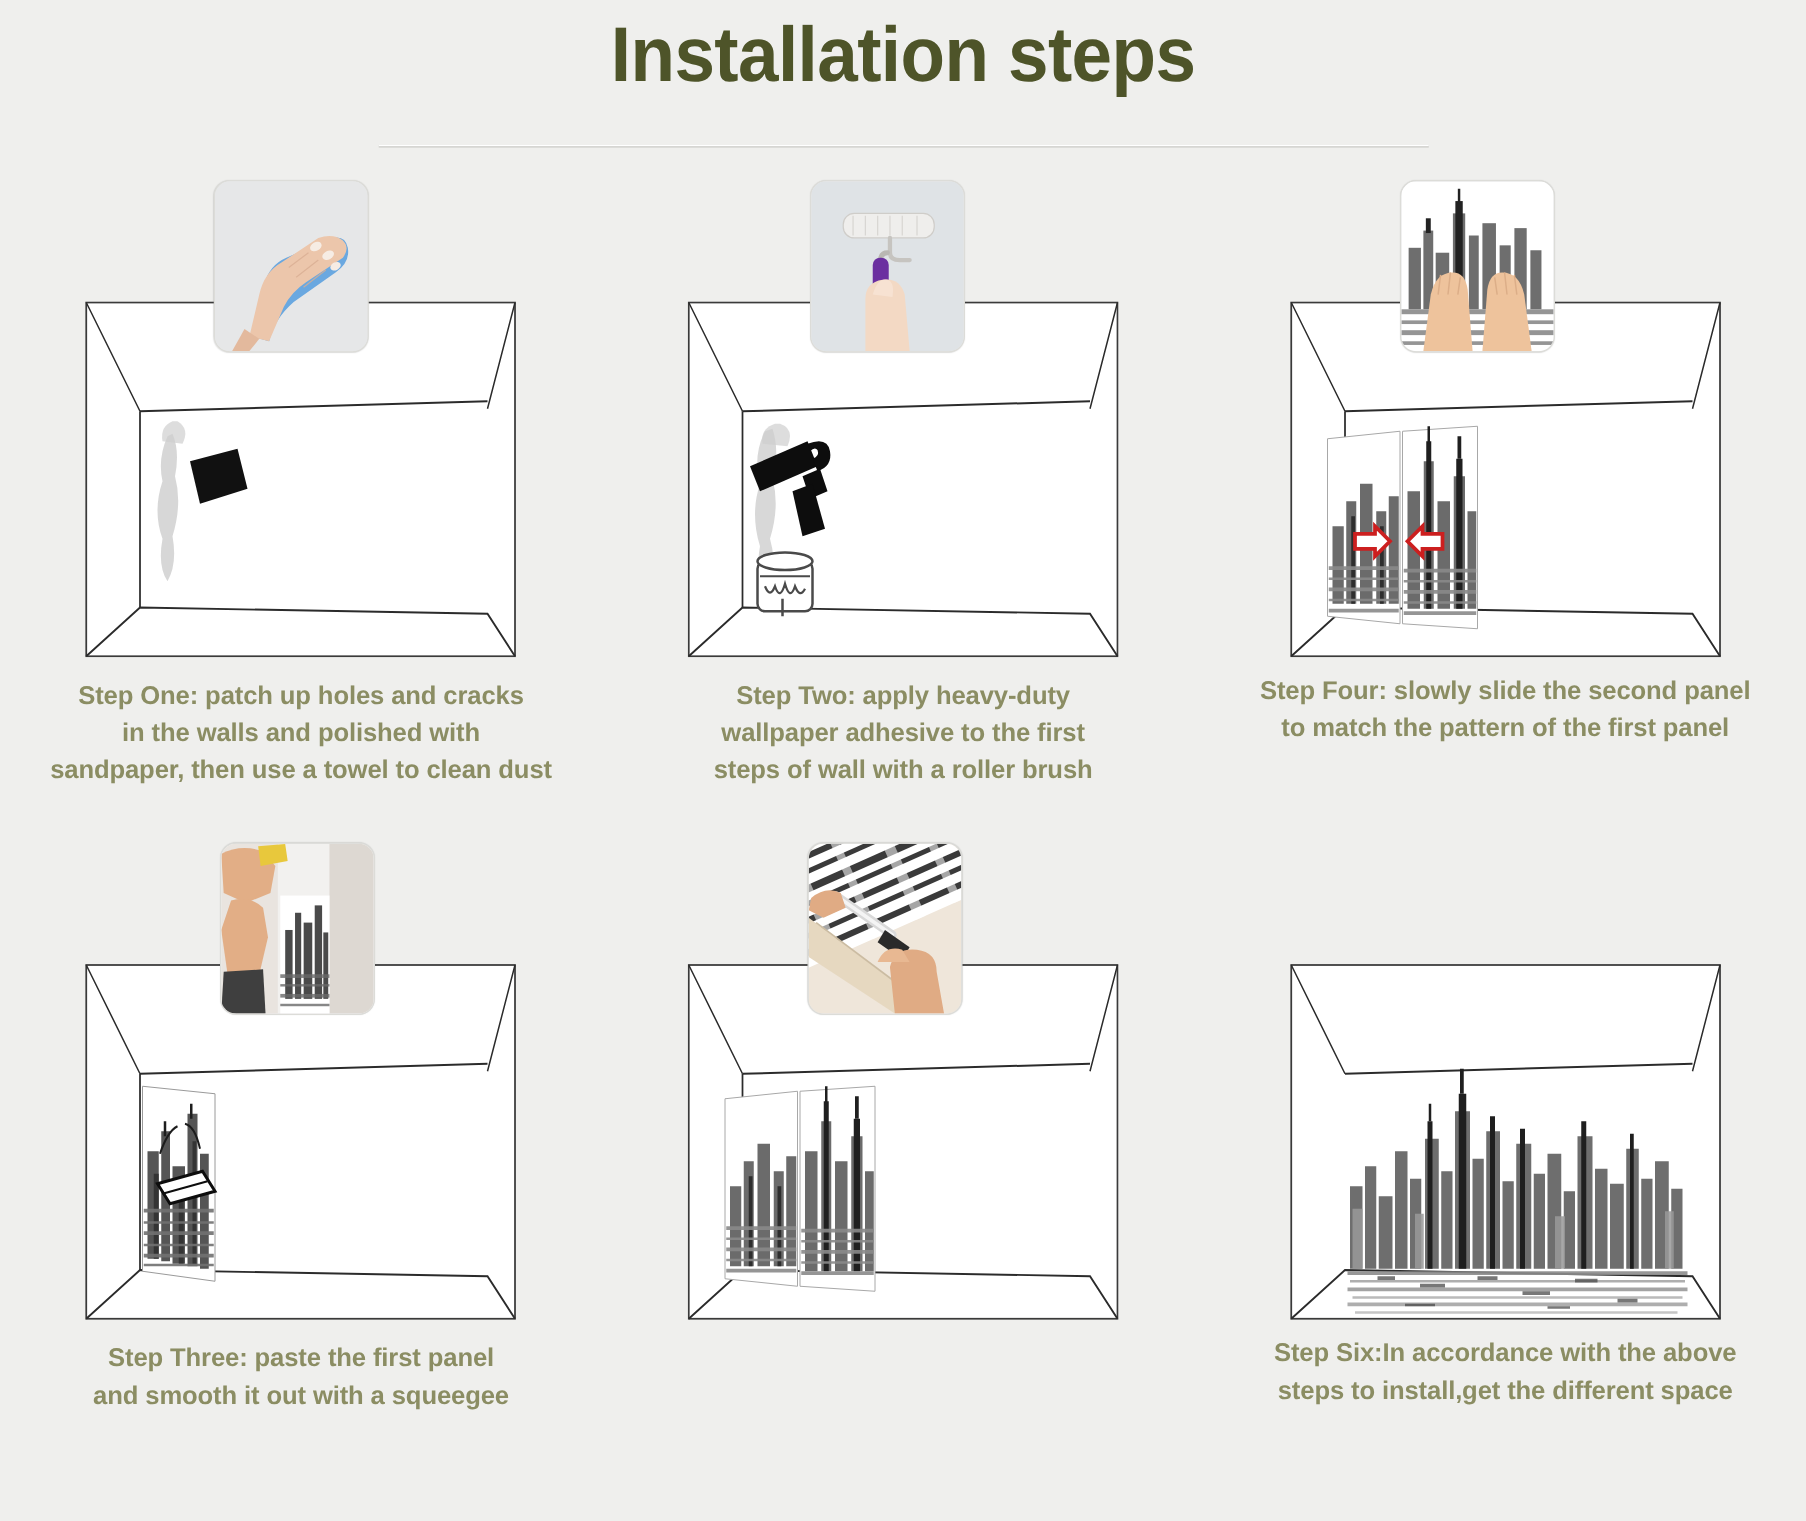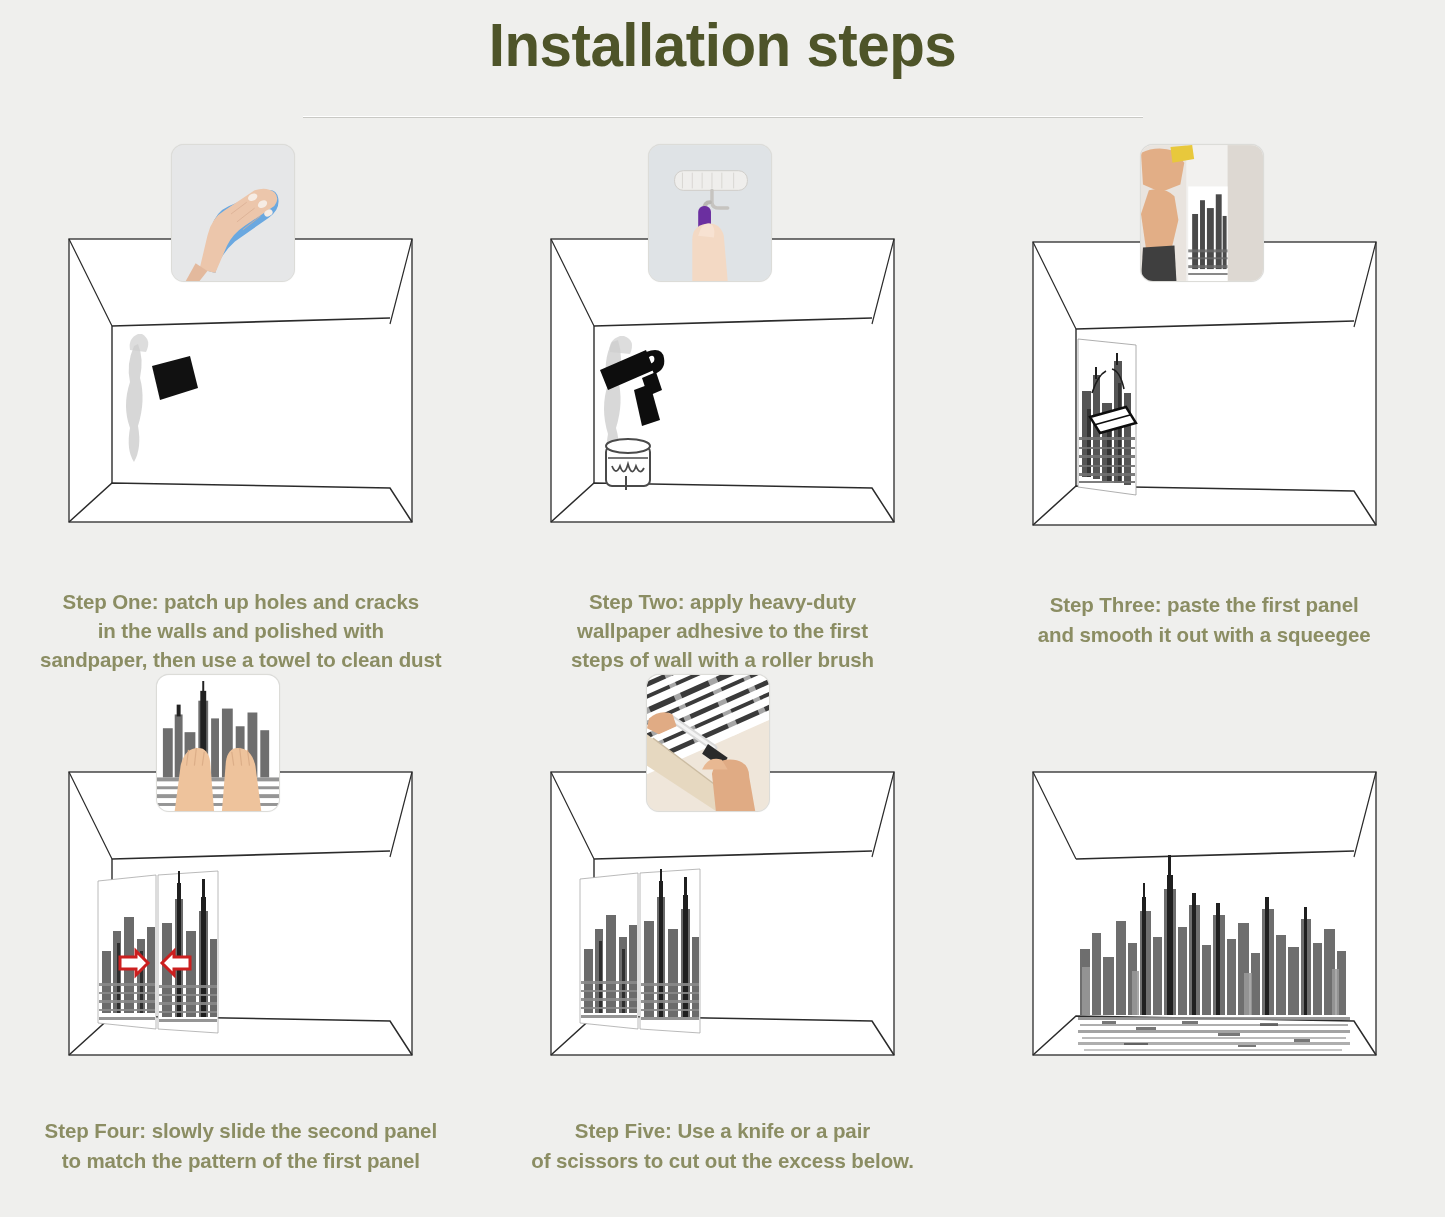--- a/index.html
+++ b/index.html
@@ -41,21 +41,20 @@
     grid-template-rows: repeat(2, 530px);
     width: 1445px;
     margin-top: 26px;
   }
 
   .step-cell {
     position: relative;
     display: flex;
     flex-direction: column;
     align-items: center;
-    gap: 48px;
   }
 
   .illustration {
     position: relative;
     width: 345px;
     height: 390px;
   }
 
   
   .inset-photo {
@@ -188,20 +187,128 @@
             <path d="M58 220 L98 220" stroke-width="1.6" fill="none"></path>
             <path d="M62 228 Q66 238 70 228 Q74 240 78 226 Q82 240 86 228 Q90 238 94 230" fill="none" stroke-width="1.8"></path>
             <path d="M76 238 L76 252" fill="none" stroke-width="2"></path>
           </g>
         </svg>
       </div>
     </div>
     <div class="caption">Step Two: apply heavy-duty
 wallpaper adhesive to the first
 steps of wall with a roller brush</div>
+  </div>
+
+  <div class="step-cell row2">
+    <div class="illustration">
+
+      <div class="inset-photo" style="left:88px;">
+        <svg viewBox="0 0 124 138">
+          <rect width="124" height="138" fill="#ffffff"></rect>
+          <g fill="#6e6e6e">
+            <rect x="6" y="54" width="10" height="50"></rect>
+              <rect x="18" y="40" width="8" height="64"></rect>
+            <rect x="28" y="58" width="11" height="46"></rect>
+              <rect x="42" y="26" width="10" height="78"></rect>
+            <rect x="55" y="44" width="8" height="60"></rect>
+              <rect x="66" y="34" width="11" height="70"></rect>
+            <rect x="80" y="52" width="9" height="52"></rect>
+              <rect x="92" y="38" width="10" height="66"></rect>
+            <rect x="105" y="56" width="9" height="48"></rect>
+          </g>
+          <g fill="#222222">
+            <rect x="44" y="16" width="6" height="90"></rect>
+              <rect x="46" y="6" width="2" height="12"></rect>
+            <rect x="20" y="30" width="4" height="12"></rect>
+          </g>
+          <g fill="#8a8a8a" opacity="0.9">
+            <rect x="0" y="104" width="124" height="4"></rect>
+              <rect x="0" y="113" width="124" height="3"></rect>
+            <rect x="0" y="121" width="124" height="4"></rect>
+              <rect x="0" y="130" width="124" height="3"></rect>
+          </g>
+          <path d="M18 138 L24 92 Q28 74 42 74 Q52 74 54 88 L58 138 Z" fill="#eec39c"></path>
+          <path d="M106 138 L100 92 Q96 74 82 74 Q72 74 70 88 L66 138 Z" fill="#eec39c"></path>
+          <g stroke="#dcae88" stroke-width="1.2" fill="none">
+            <path d="M30 92 L32 76"></path>
+              <path d="M38 92 L40 74"></path>
+              <path d="M46 92 L48 78"></path>
+            <path d="M94 92 L92 76"></path>
+              <path d="M86 92 L84 74"></path>
+              <path d="M78 92 L76 78"></path>
+          </g>
+        </svg>
+      </div>
+
+      <div class="room">
+        <svg viewBox="0 0 345 285">
+          <rect x="1" y="1" width="343" height="283" fill="#ffffff" stroke="#3a3a3a" stroke-width="1.4"></rect>
+          <path d="M1 1 L44 88 M344 1 L322 86" stroke="#2b2b2b" stroke-width="1.2" fill="none"></path>
+          <path d="M44 88 L322 80" stroke="#2b2b2b" stroke-width="1.6" fill="none"></path>
+          <path d="M44 88 L44 245" stroke="#2b2b2b" stroke-width="1.4" fill="none"></path>
+          <path d="M1 284 L44 245 L322 250 L344 284" stroke="#2b2b2b" stroke-width="1.5" fill="none"></path>
+
+          <g>
+            <path d="M30 110 L88 104 L88 258 L30 252 Z" fill="#ffffff" stroke="#a8a8a8" stroke-width="0.8"></path>
+            <g fill="#6b6b6b">
+              <rect x="34" y="180" width="9" height="62"></rect>
+                <rect x="45" y="160" width="8" height="82"></rect>
+              <rect x="56" y="146" width="10" height="96"></rect>
+                <rect x="69" y="168" width="8" height="74"></rect>
+              <rect x="79" y="156" width="8" height="86"></rect>
+            </g>
+            <g fill="#2e2e2e">
+                <rect x="49" y="172" width="3" height="70"></rect>
+                <rect x="72" y="180" width="3" height="62"></rect>
+              </g>
+            <g fill="#8a8a8a" opacity="0.9">
+              <rect x="31" y="212" width="56" height="3"></rect>
+                <rect x="31" y="221" width="56" height="2"></rect>
+              <rect x="31" y="229" width="56" height="3"></rect>
+                <rect x="31" y="238" width="56" height="2"></rect>
+              <rect x="31" y="246" width="56" height="3"></rect>
+            </g>
+          </g>
+
+          <g>
+            <path d="M90 104 L150 100 L150 262 L90 258 Z" fill="#ffffff" stroke="#a8a8a8" stroke-width="0.8"></path>
+            <g fill="#6b6b6b">
+              <rect x="94" y="152" width="10" height="94"></rect>
+                <rect x="107" y="128" width="8" height="118"></rect>
+              <rect x="118" y="160" width="10" height="86"></rect>
+                <rect x="131" y="140" width="9" height="106"></rect>
+              <rect x="142" y="168" width="7" height="78"></rect>
+            </g>
+            <g fill="#1f1f1f">
+              <rect x="109" y="112" width="4" height="134"></rect>
+                <rect x="110" y="100" width="2" height="14"></rect>
+              <rect x="133" y="126" width="5" height="120"></rect>
+                <rect x="134" y="108" width="3" height="18"></rect>
+            </g>
+            <g fill="#8a8a8a" opacity="0.9">
+              <rect x="91" y="214" width="58" height="3"></rect>
+                <rect x="91" y="223" width="58" height="2"></rect>
+              <rect x="91" y="231" width="58" height="3"></rect>
+                <rect x="91" y="240" width="58" height="2"></rect>
+              <rect x="91" y="248" width="58" height="3"></rect>
+            </g>
+          </g>
+
+          <g fill="#ffffff" stroke="#cc1f1f" stroke-width="3">
+            <path d="M52 186 L68 186 L68 180 L80 192 L68 204 L68 198 L52 198 Z"></path>
+          </g>
+          <g fill="#ffffff" stroke="#cc1f1f" stroke-width="3">
+            <path d="M122 186 L106 186 L106 180 L94 192 L106 204 L106 198 L122 198 Z"></path>
+          </g>
+        </svg>
+      </div>
+    </div>
+    <div class="caption">Step Four: slowly slide the second panel
+to match the pattern of the first panel</div>
   </div>
 
   <div class="step-cell">
     <div class="illustration">
 
       <div class="inset-photo" style="left:108px;">
         <svg viewBox="0 0 124 138">
           <rect width="124" height="138" fill="#f2f1ef"></rect>
           <rect x="0" y="0" width="46" height="138" fill="#e9e4df"></rect>
           <rect x="88" y="0" width="36" height="138" fill="#ddd8d2"></rect>
@@ -276,128 +383,20 @@
         </svg>
       </div>
     </div>
     <div class="caption">Step Three: paste the first panel
 and smooth it out with a squeegee</div>
   </div>
 
   <div class="step-cell row2">
     <div class="illustration">
 
-      <div class="inset-photo" style="left:88px;">
-        <svg viewBox="0 0 124 138">
-          <rect width="124" height="138" fill="#ffffff"></rect>
-          <g fill="#6e6e6e">
-            <rect x="6" y="54" width="10" height="50"></rect>
-              <rect x="18" y="40" width="8" height="64"></rect>
-            <rect x="28" y="58" width="11" height="46"></rect>
-              <rect x="42" y="26" width="10" height="78"></rect>
-            <rect x="55" y="44" width="8" height="60"></rect>
-              <rect x="66" y="34" width="11" height="70"></rect>
-            <rect x="80" y="52" width="9" height="52"></rect>
-              <rect x="92" y="38" width="10" height="66"></rect>
-            <rect x="105" y="56" width="9" height="48"></rect>
-          </g>
-          <g fill="#222222">
-            <rect x="44" y="16" width="6" height="90"></rect>
-              <rect x="46" y="6" width="2" height="12"></rect>
-            <rect x="20" y="30" width="4" height="12"></rect>
-          </g>
-          <g fill="#8a8a8a" opacity="0.9">
-            <rect x="0" y="104" width="124" height="4"></rect>
-              <rect x="0" y="113" width="124" height="3"></rect>
-            <rect x="0" y="121" width="124" height="4"></rect>
-              <rect x="0" y="130" width="124" height="3"></rect>
-          </g>
-          <path d="M18 138 L24 92 Q28 74 42 74 Q52 74 54 88 L58 138 Z" fill="#eec39c"></path>
-          <path d="M106 138 L100 92 Q96 74 82 74 Q72 74 70 88 L66 138 Z" fill="#eec39c"></path>
-          <g stroke="#dcae88" stroke-width="1.2" fill="none">
-            <path d="M30 92 L32 76"></path>
-              <path d="M38 92 L40 74"></path>
-              <path d="M46 92 L48 78"></path>
-            <path d="M94 92 L92 76"></path>
-              <path d="M86 92 L84 74"></path>
-              <path d="M78 92 L76 78"></path>
-          </g>
-        </svg>
-      </div>
-
-      <div class="room">
-        <svg viewBox="0 0 345 285">
-          <rect x="1" y="1" width="343" height="283" fill="#ffffff" stroke="#3a3a3a" stroke-width="1.4"></rect>
-          <path d="M1 1 L44 88 M344 1 L322 86" stroke="#2b2b2b" stroke-width="1.2" fill="none"></path>
-          <path d="M44 88 L322 80" stroke="#2b2b2b" stroke-width="1.6" fill="none"></path>
-          <path d="M44 88 L44 245" stroke="#2b2b2b" stroke-width="1.4" fill="none"></path>
-          <path d="M1 284 L44 245 L322 250 L344 284" stroke="#2b2b2b" stroke-width="1.5" fill="none"></path>
-
-          <g>
-            <path d="M30 110 L88 104 L88 258 L30 252 Z" fill="#ffffff" stroke="#a8a8a8" stroke-width="0.8"></path>
-            <g fill="#6b6b6b">
-              <rect x="34" y="180" width="9" height="62"></rect>
-                <rect x="45" y="160" width="8" height="82"></rect>
-              <rect x="56" y="146" width="10" height="96"></rect>
-                <rect x="69" y="168" width="8" height="74"></rect>
-              <rect x="79" y="156" width="8" height="86"></rect>
-            </g>
-            <g fill="#2e2e2e">
-                <rect x="49" y="172" width="3" height="70"></rect>
-                <rect x="72" y="180" width="3" height="62"></rect>
-              </g>
-            <g fill="#8a8a8a" opacity="0.9">
-              <rect x="31" y="212" width="56" height="3"></rect>
-                <rect x="31" y="221" width="56" height="2"></rect>
-              <rect x="31" y="229" width="56" height="3"></rect>
-                <rect x="31" y="238" width="56" height="2"></rect>
-              <rect x="31" y="246" width="56" height="3"></rect>
-            </g>
-          </g>
-
-          <g>
-            <path d="M90 104 L150 100 L150 262 L90 258 Z" fill="#ffffff" stroke="#a8a8a8" stroke-width="0.8"></path>
-            <g fill="#6b6b6b">
-              <rect x="94" y="152" width="10" height="94"></rect>
-                <rect x="107" y="128" width="8" height="118"></rect>
-              <rect x="118" y="160" width="10" height="86"></rect>
-                <rect x="131" y="140" width="9" height="106"></rect>
-              <rect x="142" y="168" width="7" height="78"></rect>
-            </g>
-            <g fill="#1f1f1f">
-              <rect x="109" y="112" width="4" height="134"></rect>
-                <rect x="110" y="100" width="2" height="14"></rect>
-              <rect x="133" y="126" width="5" height="120"></rect>
-                <rect x="134" y="108" width="3" height="18"></rect>
-            </g>
-            <g fill="#8a8a8a" opacity="0.9">
-              <rect x="91" y="214" width="58" height="3"></rect>
-                <rect x="91" y="223" width="58" height="2"></rect>
-              <rect x="91" y="231" width="58" height="3"></rect>
-                <rect x="91" y="240" width="58" height="2"></rect>
-              <rect x="91" y="248" width="58" height="3"></rect>
-            </g>
-          </g>
-
-          <g fill="#ffffff" stroke="#cc1f1f" stroke-width="3">
-            <path d="M52 186 L68 186 L68 180 L80 192 L68 204 L68 198 L52 198 Z"></path>
-          </g>
-          <g fill="#ffffff" stroke="#cc1f1f" stroke-width="3">
-            <path d="M122 186 L106 186 L106 180 L94 192 L106 204 L106 198 L122 198 Z"></path>
-          </g>
-        </svg>
-      </div>
-    </div>
-    <div class="caption">Step Four: slowly slide the second panel
-to match the pattern of the first panel</div>
-  </div>
-
-  <div class="step-cell row2">
-    <div class="illustration">
-
       <div class="inset-photo" style="left:96px;">
         <svg viewBox="0 0 124 138">
           <rect width="124" height="138" fill="#efe6da"></rect>
           <g transform="rotate(-24 62 60)">
             <rect x="-20" y="-20" width="180" height="92" fill="#ffffff"></rect>
             <g fill="#3a3a3a">
               <rect x="-20" y="-14" width="180" height="5"></rect>
                 <rect x="-20" y="-2" width="180" height="4"></rect>
               <rect x="-20" y="10" width="180" height="6"></rect>
                 <rect x="-20" y="22" width="180" height="4"></rect>
@@ -472,22 +471,20 @@
               <rect x="91" y="212" width="58" height="3"></rect>
                 <rect x="91" y="221" width="58" height="2"></rect>
               <rect x="91" y="229" width="58" height="3"></rect>
                 <rect x="91" y="238" width="58" height="2"></rect>
               <rect x="91" y="246" width="58" height="3"></rect>
             </g>
           </g>
         </svg>
       </div>
     </div>
-    <div class="caption">Step Five: Use a knife or a pair
-of scissors to cut out the excess below.</div>
   </div>
 
   <div class="step-cell row2">
     <div class="illustration">
       <div class="room" style="bottom:8px;">
         <svg viewBox="0 0 345 285">
           <rect x="1" y="1" width="343" height="283" fill="#ffffff" stroke="#3a3a3a" stroke-width="1.4"></rect>
           <path d="M1 1 L44 88 M344 1 L322 86" stroke="#2b2b2b" stroke-width="1.2" fill="none"></path>
           <path d="M44 88 L322 80" stroke="#2b2b2b" stroke-width="1.6" fill="none"></path>
           <path d="M1 284 L44 245 L322 250 L344 284" stroke="#2b2b2b" stroke-width="1.5" fill="none"></path>
@@ -549,15 +546,17 @@
             <rect x="150" y="250" width="16" height="3"></rect>
               <rect x="186" y="262" width="22" height="3"></rect>
             <rect x="228" y="252" width="18" height="3"></rect>
               <rect x="262" y="268" width="16" height="3"></rect>
             <rect x="92" y="272" width="24" height="2"></rect>
               <rect x="206" y="274" width="18" height="2"></rect>
           </g>
         </svg>
       </div>
     </div>
+    <div class="caption">Step Six:In accordance with the above
+steps to install,get the different space</div>
   </div>
 
 </div>
 
 </body></html>

